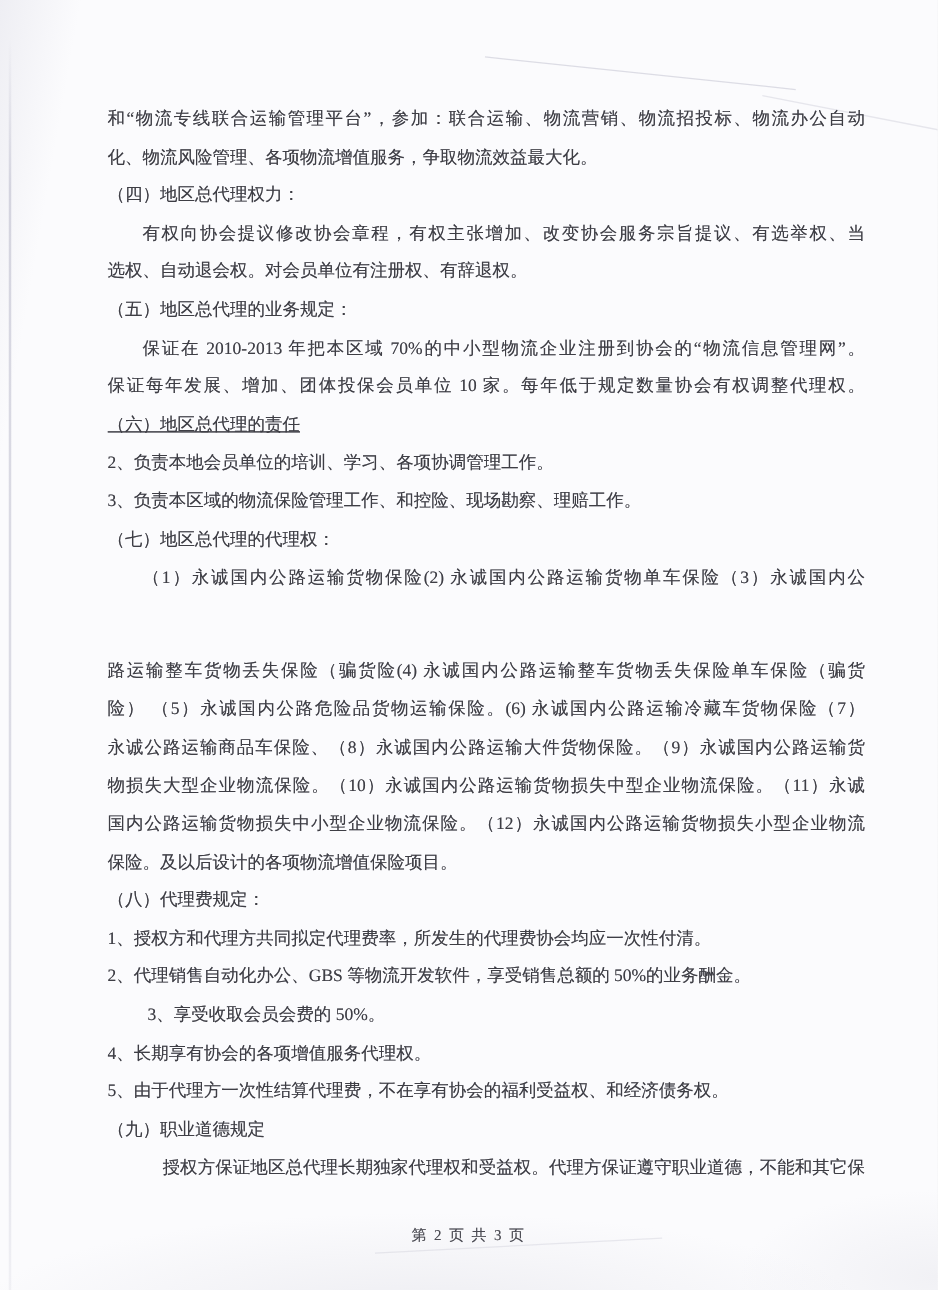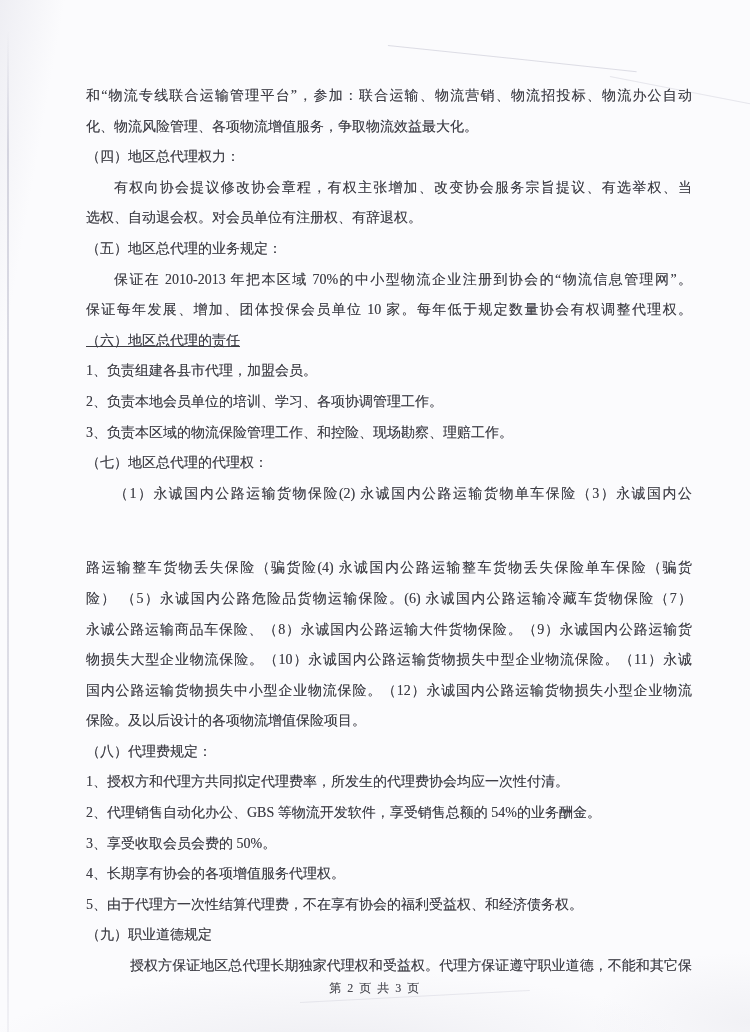--- a/index.html
+++ b/index.html
@@ -59,35 +59,34 @@
   <div class="content">
       <div class="line justify" style="text-indent: 0em;">和“物流专线联合运输管理平台”，参加：联合运输、物流营销、物流招投标、物流办公自动</div>
       <div class="line" style="text-indent: 0em;">化、物流风险管理、各项物流增值服务，争取物流效益最大化。</div>
       <div class="line" style="text-indent: 0em;">（四）地区总代理权力：</div>
       <div class="line justify" style="text-indent: 2em;">有权向协会提议修改协会章程，有权主张增加、改变协会服务宗旨提议、有选举权、当</div>
       <div class="line" style="text-indent: 0em;">选权、自动退会权。对会员单位有注册权、有辞退权。</div>
       <div class="line" style="text-indent: 0em;">（五）地区总代理的业务规定：</div>
       <div class="line justify" style="text-indent: 2em;">保证在 2010-2013 年把本区域 70%的中小型物流企业注册到协会的“物流信息管理网”。</div>
       <div class="line justify" style="text-indent: 0em;">保证每年发展、增加、团体投保会员单位 10 家。每年低于规定数量协会有权调整代理权。</div>
       <div class="line" style="text-indent: 0em; text-decoration: underline;">（六）地区总代理的责任</div>
-      <div class="line" style="text-indent: 0em;">1、负责组建各县市代理，加盟会员。</div>
       <div class="line" style="text-indent: 0em;">2、负责本地会员单位的培训、学习、各项协调管理工作。</div>
       <div class="line" style="text-indent: 0em;">3、负责本区域的物流保险管理工作、和控险、现场勘察、理赔工作。</div>
       <div class="line" style="text-indent: 0em;">（七）地区总代理的代理权：</div>
       <div class="line justify" style="text-indent: 2em;">（1）永诚国内公路运输货物保险(2) 永诚国内公路运输货物单车保险（3）永诚国内公</div>
       <div class="line justify" style="text-indent: 0em; margin-top: 44px;">路运输整车货物丢失保险（骗货险(4) 永诚国内公路运输整车货物丢失保险单车保险（骗货</div>
       <div class="line justify" style="text-indent: 0em;">险） （5）永诚国内公路危险品货物运输保险。(6) 永诚国内公路运输冷藏车货物保险（7）</div>
       <div class="line justify" style="text-indent: 0em;">永诚公路运输商品车保险、（8）永诚国内公路运输大件货物保险。（9）永诚国内公路运输货</div>
       <div class="line justify" style="text-indent: 0em;">物损失大型企业物流保险。（10）永诚国内公路运输货物损失中型企业物流保险。（11）永诚</div>
       <div class="line justify" style="text-indent: 0em;">国内公路运输货物损失中小型企业物流保险。（12）永诚国内公路运输货物损失小型企业物流</div>
       <div class="line" style="text-indent: 0em;">保险。及以后设计的各项物流增值保险项目。</div>
       <div class="line" style="text-indent: 0em;">（八）代理费规定：</div>
       <div class="line" style="text-indent: 0em;">1、授权方和代理方共同拟定代理费率，所发生的代理费协会均应一次性付清。</div>
-      <div class="line" style="text-indent: 0em;">2、代理销售自动化办公、GBS 等物流开发软件，享受销售总额的 54%的业务酬金。</div>
-      <div class="line" style="text-indent: 0em;">3、享受收取会员会费的 50%。</div>
+      <div class="line" style="text-indent: 0em;">2、代理销售自动化办公、GBS 等物流开发软件，享受销售总额的 50%的业务酬金。</div>
+      <div class="line" style="text-indent: 0em; margin-left: 32px;">3、享受收取会员会费的 50%。</div>
       <div class="line" style="text-indent: 0em;">4、长期享有协会的各项增值服务代理权。</div>
       <div class="line" style="text-indent: 0em;">5、由于代理方一次性结算代理费，不在享有协会的福利受益权、和经济债务权。</div>
       <div class="line" style="text-indent: 0em;">（九）职业道德规定</div>
       <div class="line justify" style="text-indent: 0em; margin-left: 44px;">授权方保证地区总代理长期独家代理权和受益权。代理方保证遵守职业道德，不能和其它保</div>
     </div>
 
   <div class="footer">第 2 页 共 3 页</div>
 </div>
 
 </body></html>

